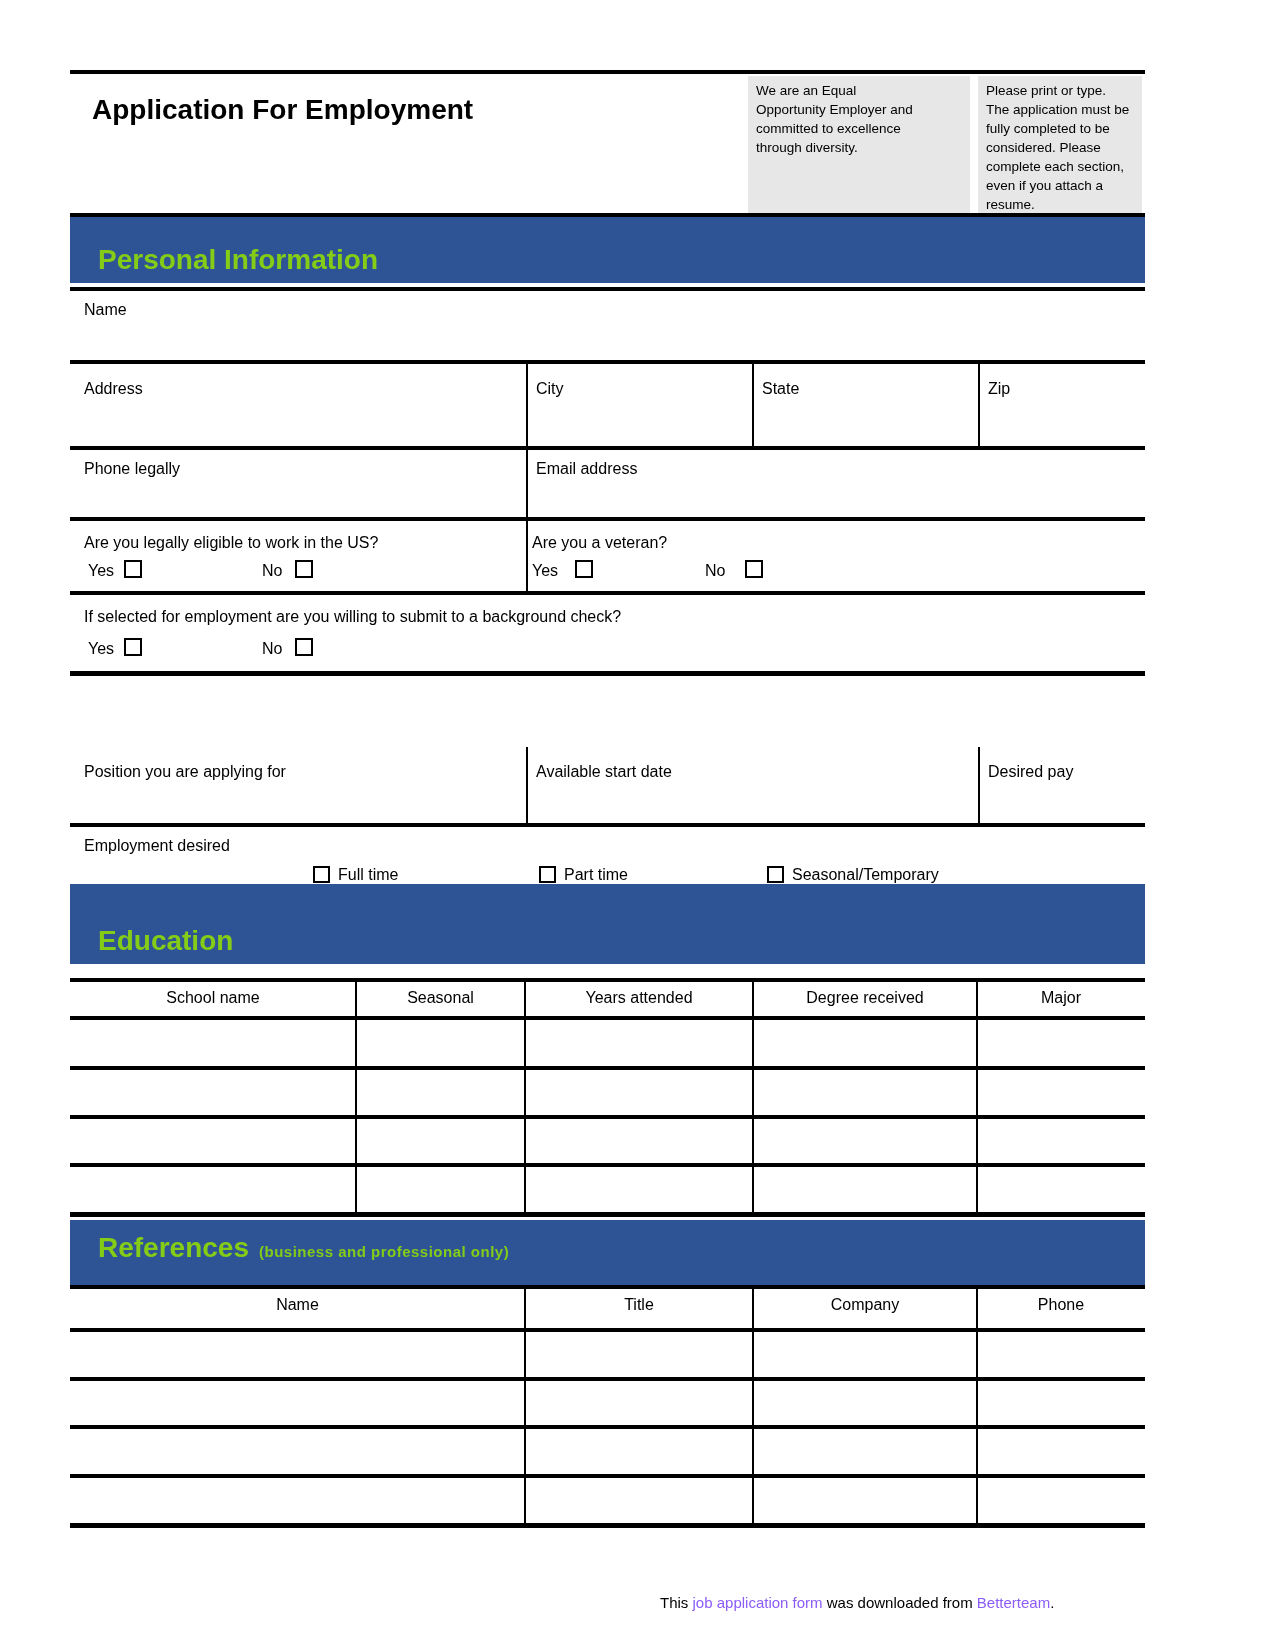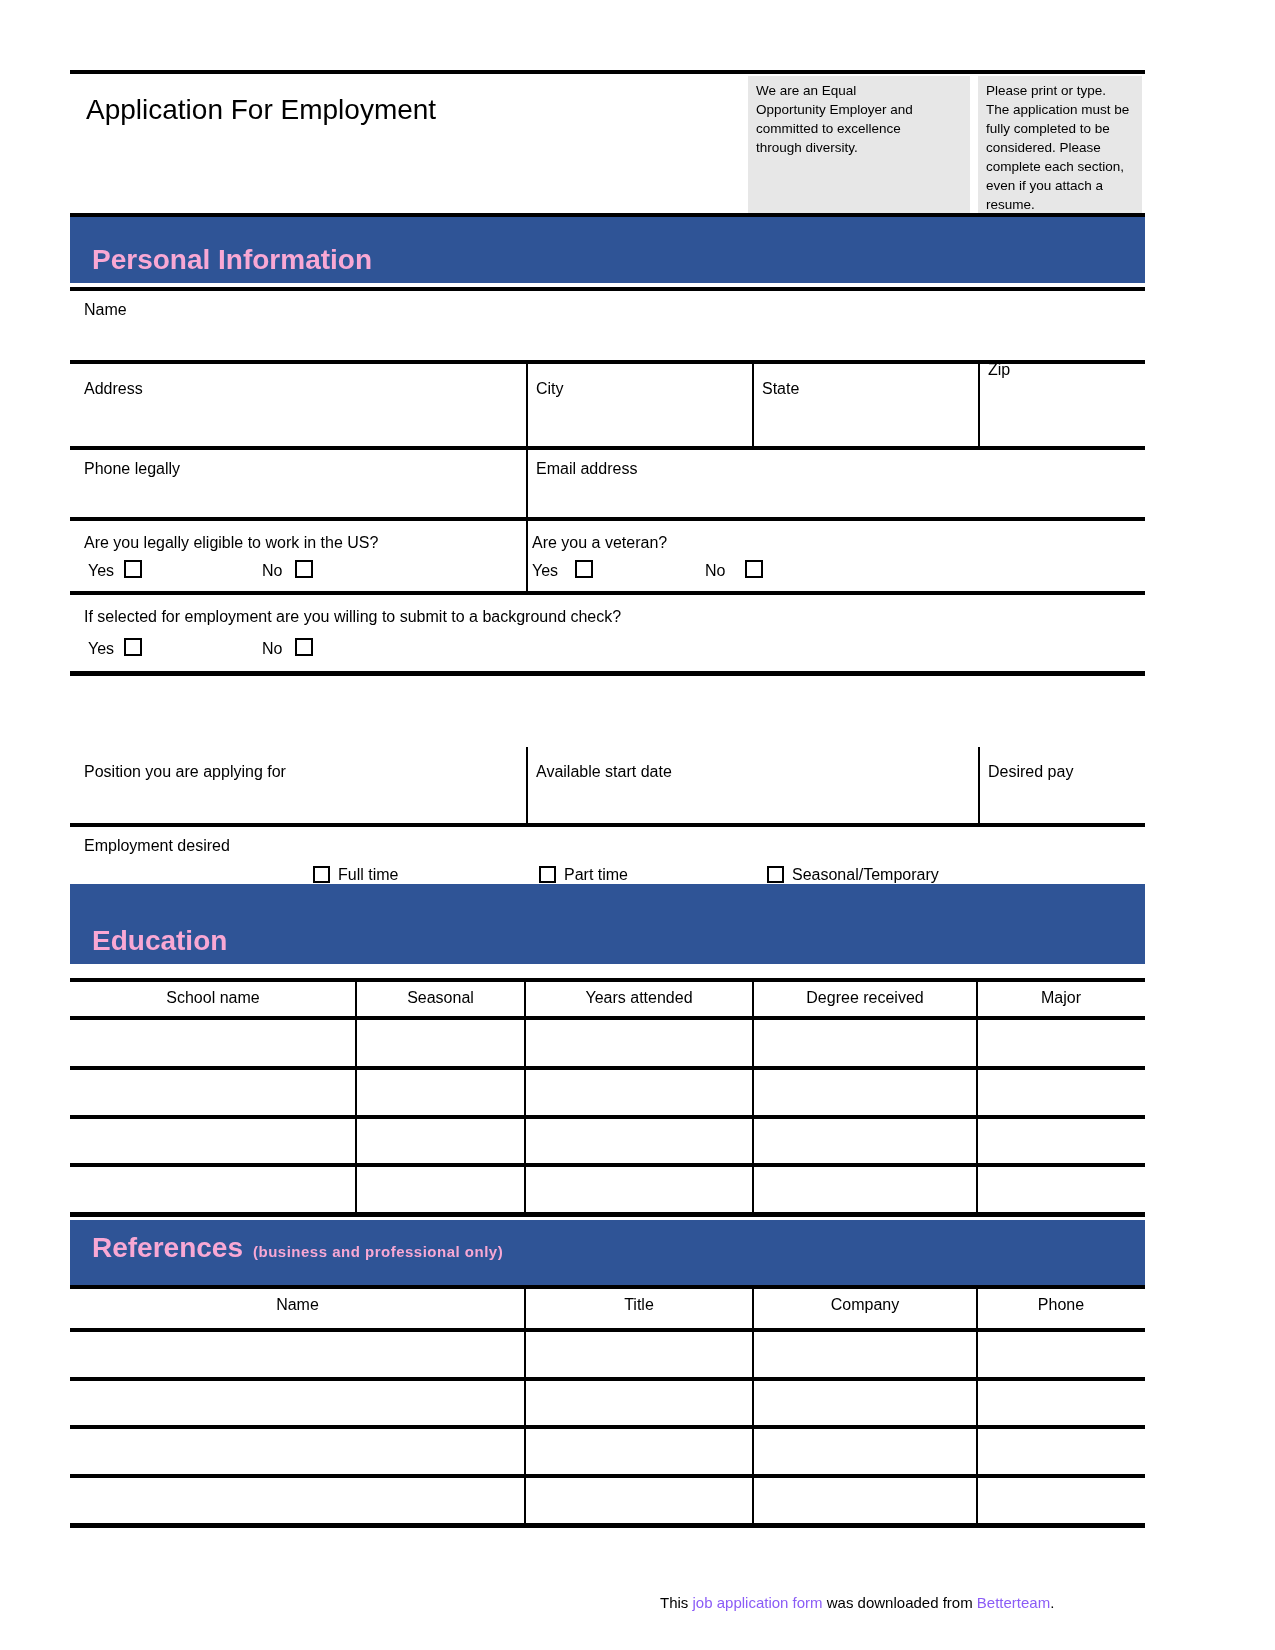--- a/index.html
+++ b/index.html
@@ -4,26 +4,26 @@
 <style>
   html,body { margin:0; padding:0; background:#888; }
   .page {
     position:relative; width:1275px; height:1650px; margin:0 auto;
     background:#ffffff; font-family:"Liberation Sans", sans-serif; color:#000;
     overflow:hidden;
   }
   .hl { position:absolute; left:70px; width:1075px; background:#000; }
   .vl { position:absolute; width:2px; background:#000; }
   .bar {
-    position:absolute; left:70px; width:1075px; background:#2F5496; color:#f9a8d4;
-    display:flex; align-items:flex-end; padding-left:22px; box-sizing:border-box;
+    position:absolute; left:70px; width:1075px; background:#2F5496; color:#84cc16;
+    display:flex; align-items:flex-end; padding-left:28px; box-sizing:border-box;
   }
   .bar .big { font-size:28px; font-weight:bold; line-height:1; padding-bottom:9px; }
   .bar .small { font-size:15px; font-weight:bold; letter-spacing:.5px; padding-bottom:11px; margin-left:10px; }
-  .title { position:absolute; left:86px; top:94px; font-size:28px; font-weight:normal; margin:0; }
+  .title { position:absolute; left:92px; top:94px; font-size:28px; font-weight:bold; margin:0; }
   .notice {
     position:absolute; top:76px; height:138px; background:#E7E7E7;
     font-size:13.5px; line-height:19px; padding:5px 8px; box-sizing:border-box;
   }
   .lbl { position:absolute; font-size:16px; line-height:20px; white-space:nowrap; }
   .hdrcell { position:absolute; font-size:16px; text-align:center; }
   .cb { position:absolute; width:18px; height:18px; border:2px solid #000; box-sizing:border-box; background:#fff; }
   .cb.sm { width:17px; height:17px; }
   .field { position:absolute; background:transparent; }
   .erow, .rrow { position:absolute; left:70px; width:1075px; display:flex; }
@@ -62,21 +62,21 @@
   </div>
   <div class="hl" style="top:287px;height:4px"></div>
 
   <div class="lbl" style="left:84px;top:300px">Name</div>
   <div class="field" style="left:70px;top:324px;width:1075px;height:34px"></div>
   <div class="hl" style="top:360px;height:4px"></div>
 
   <div class="lbl" style="left:84px;top:379px">Address</div>
   <div class="lbl" style="left:536px;top:379px">City</div>
   <div class="lbl" style="left:762px;top:379px">State</div>
-  <div class="lbl" style="left:988px;top:360px">Zip</div>
+  <div class="lbl" style="left:988px;top:379px">Zip</div>
   <div class="field" style="left:70px;top:402px;width:455px;height:42px"></div>
   <div class="field" style="left:529px;top:402px;width:222px;height:42px"></div>
   <div class="field" style="left:755px;top:402px;width:222px;height:42px"></div>
   <div class="field" style="left:981px;top:402px;width:164px;height:42px"></div>
   <div class="vl" style="left:526px;top:364px;height:82px"></div>
   <div class="vl" style="left:752px;top:364px;height:82px"></div>
   <div class="vl" style="left:978px;top:364px;height:82px"></div>
   <div class="hl" style="top:446px;height:4px"></div>
 
   <div class="lbl" style="left:84px;top:459px">Phone legally</div>

